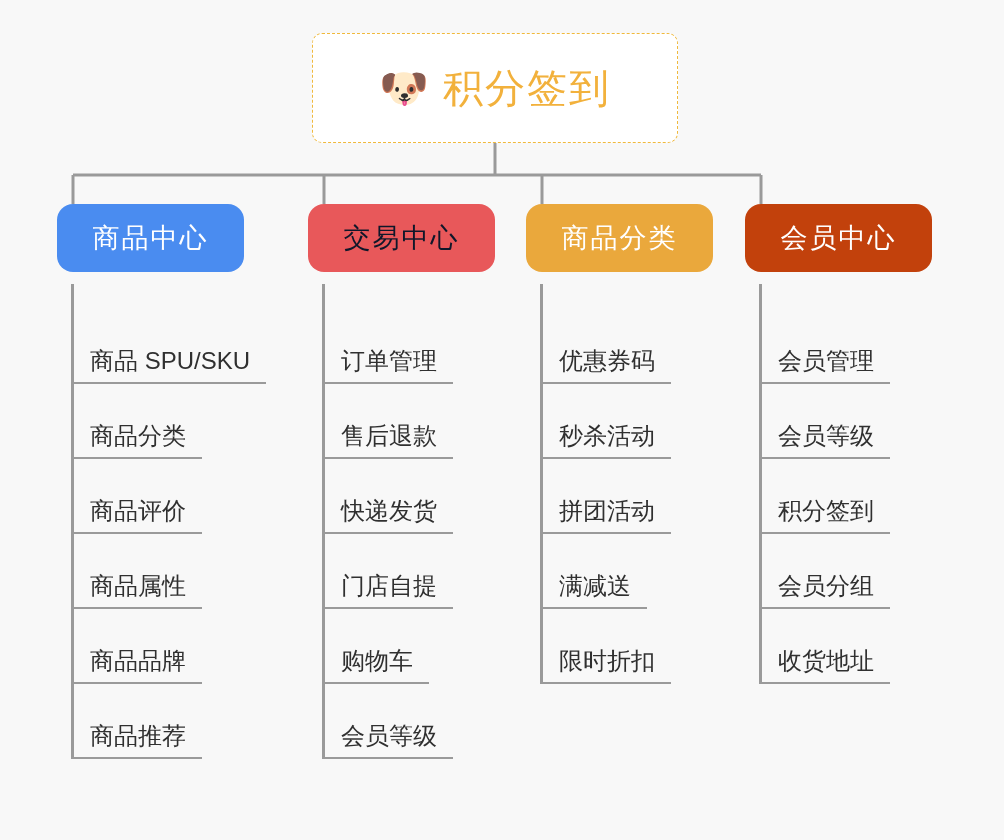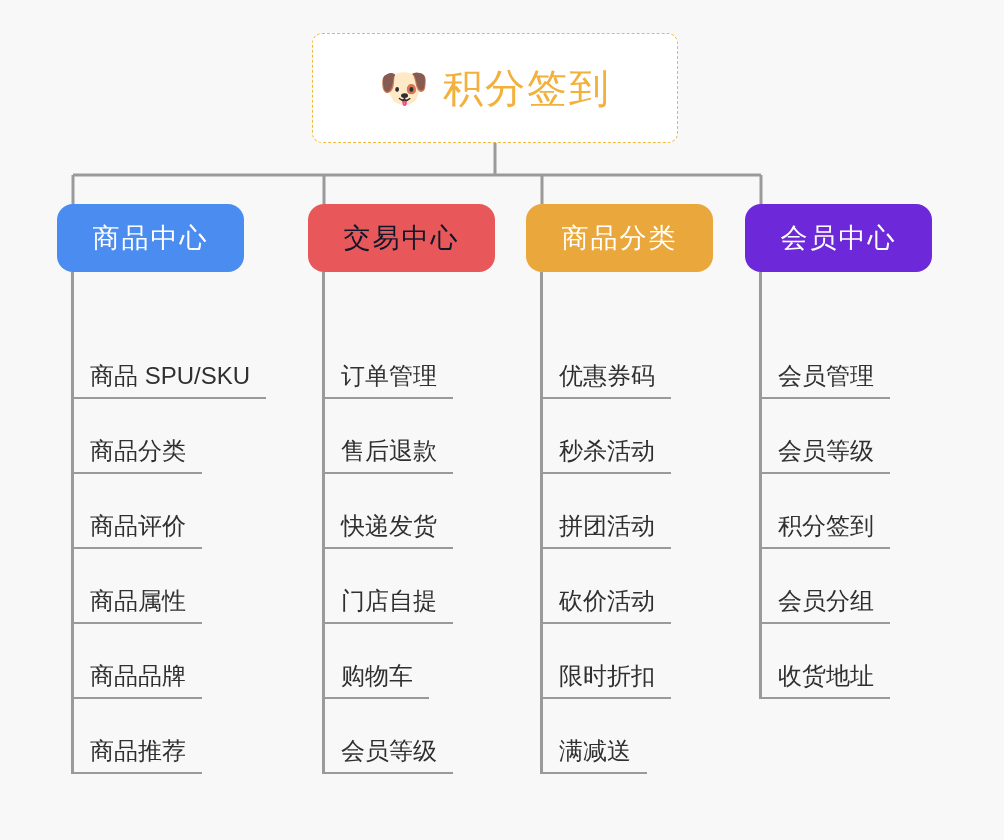--- a/index.html
+++ b/index.html
@@ -84,21 +84,22 @@
     border-left: 3px solid #9a9a9a;
     margin-left: 14px;
   }
   .leaf-item {
     height: 75px;
     display: flex;
     align-items: flex-end;
     box-sizing: border-box;
   }
   .leaf-item:first-child {
-    height: 127px;
+    height: 100px;
+    margin-top: 12px;
   }
   .leaf-label {
     display: inline-block;
     font-size: 24px;
     color: #303030;
     border-bottom: 2px solid #9a9a9a;
     padding: 0 16px 8px 16px;
     margin-left: -14px;
     white-space: nowrap;
     line-height: 1.1;
@@ -182,32 +183,29 @@
           <div class="leaf-item">
             <span class="leaf-label">优惠券码</span>
           </div>
           <div class="leaf-item">
             <span class="leaf-label">秒杀活动</span>
           </div>
           <div class="leaf-item">
             <span class="leaf-label">拼团活动</span>
           </div>
           <div class="leaf-item">
-            <span class="leaf-label">砍价活动</span>
+            <span class="leaf-label">满减送</span>
           </div>
           <div class="leaf-item">
             <span class="leaf-label">限时折扣</span>
           </div>
-          <div class="leaf-item">
-            <span class="leaf-label">满减送</span>
-          </div>
         </div>
       </div>
       <div class="column" style="left: 745px; width: 187px;">
-        <div class="cat-header" style="background: #6d28d9; color: rgb(255, 255, 255);">
+        <div class="cat-header" style="background: #c2410c; color: rgb(255, 255, 255);">
           <span>会员中心</span>
         </div>
         <div class="leaf-list">
           <div class="leaf-item">
             <span class="leaf-label">会员管理</span>
           </div>
           <div class="leaf-item">
             <span class="leaf-label">会员等级</span>
           </div>
           <div class="leaf-item">

